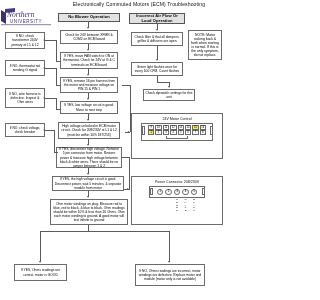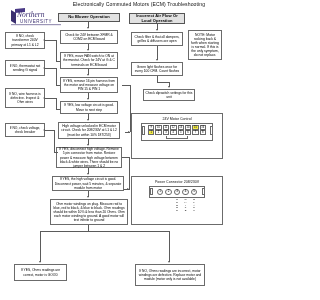--- a/index.html
+++ b/index.html
@@ -4,21 +4,21 @@
 <style>
   html,body{margin:0;padding:0;}
   body{
     width:225px;height:300px;background:#ffffff;
     font-family:"Liberation Sans","DejaVu Sans",sans-serif;
     color:#000;overflow:hidden;position:relative;
   }
   .page{position:relative;width:225px;height:300px;}
 
   
-  .logo{position:absolute;left:10px;top:6px;width:56px;height:22px;}
+  .logo{position:absolute;left:0;top:6px;width:56px;height:22px;}
   .logo svg{display:block;}
 
   
   .title{
     position:absolute;left:55px;top:1px;width:168px;
     font-size:5.1px;letter-spacing:.1px;text-align:center;color:#111;
   }
 
   
   .box{

